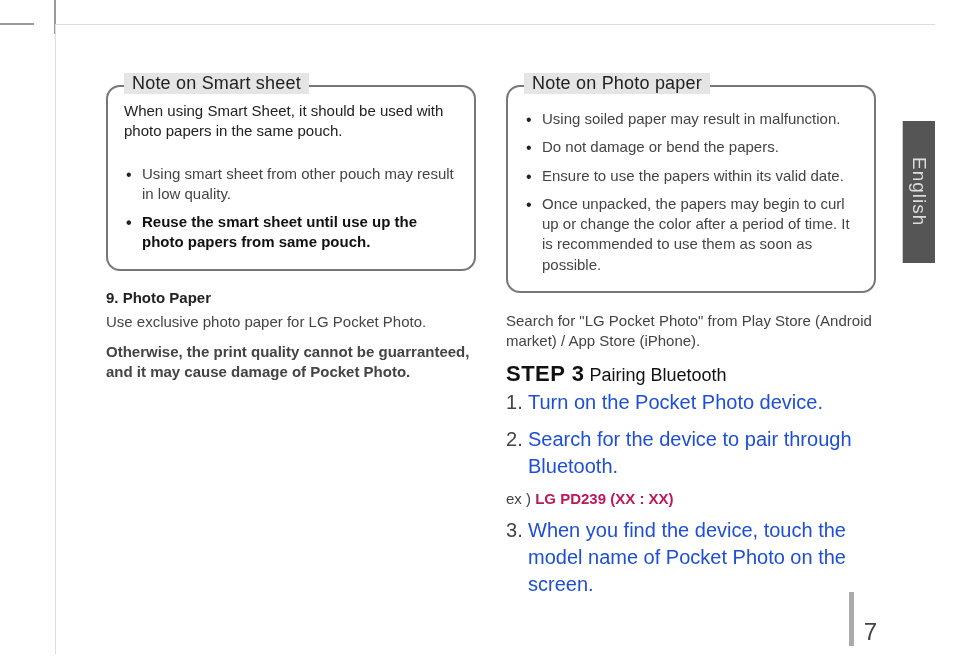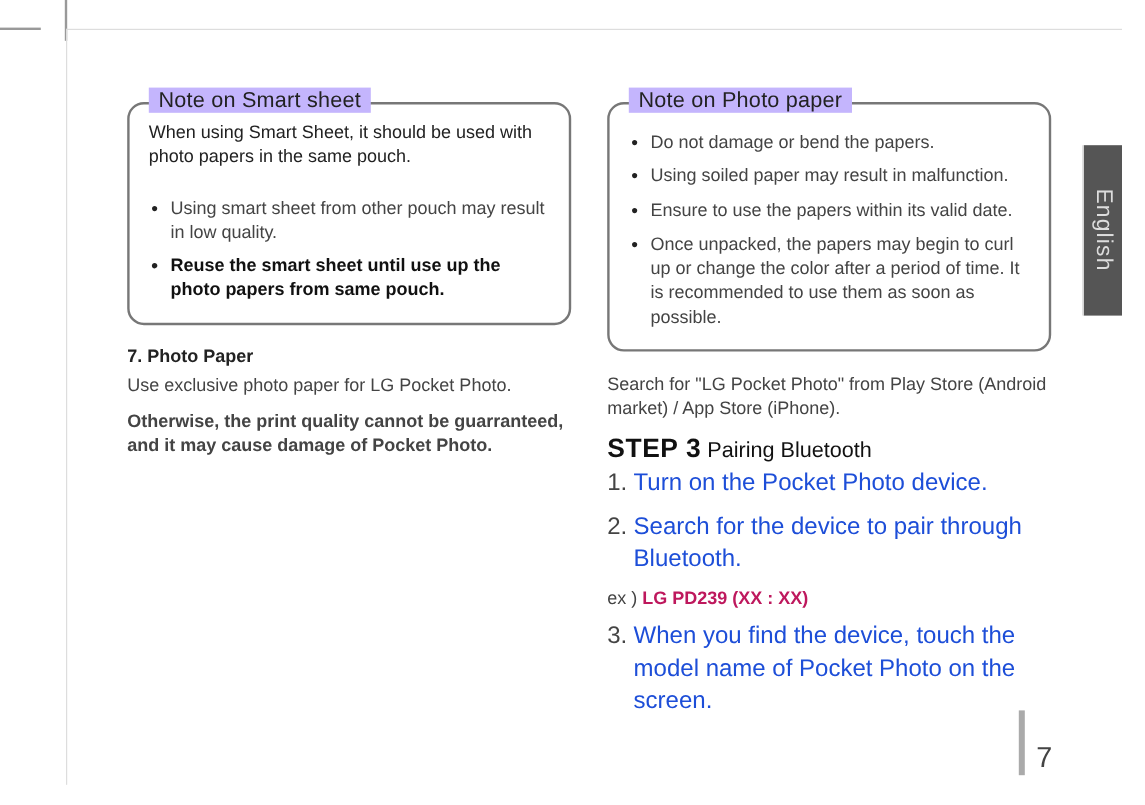--- a/index.html
+++ b/index.html
@@ -45,21 +45,21 @@
     border: 2px solid #777;
     border-radius: 14px;
     padding: 14px 16px 16px 16px;
     position: relative;
     margin-bottom: 18px;
   }
   .notebox .legend {
     position: absolute;
     top: -14px;
     left: 16px;
-    background: #c4b5fd;
+    background: #e5e5e5;
     padding: 0 8px;
     font-size: 18px;
     color: #222;
     letter-spacing: 0.2px;
   }
   .notebox p.intro {
     font-size: 15px;
     line-height: 1.35;
     margin-bottom: 22px;
   }
@@ -193,31 +193,31 @@
     <div class="col">
       <div class="notebox">
         <div class="legend">Note on Smart sheet</div>
         <p class="intro">When using Smart Sheet, it should be used with photo papers in the same pouch.</p>
         <ul>
           <li>Using smart sheet from other pouch may result in low quality.</li>
           <li class="bold">Reuse the smart sheet until use up the photo papers from same pouch.</li>
         </ul>
       </div>
 
-      <div class="subhead">7.   Photo Paper</div>
+      <div class="subhead">9.   Photo Paper</div>
       <p class="bodytext">Use exclusive photo paper for LG Pocket Photo.</p>
       <p class="bodytext bold">Otherwise, the print quality cannot be guarranteed, and it may cause damage of Pocket Photo.</p>
     </div>
 
     <div class="col">
       <div class="notebox">
         <div class="legend">Note on Photo paper</div>
         <ul>
+          <li>Using soiled paper may result in malfunction.</li>
           <li>Do not damage or bend the papers.</li>
-          <li>Using soiled paper may result in malfunction.</li>
           <li>Ensure to use the papers within its valid date.</li>
           <li>Once unpacked, the papers may begin to curl up or change the color after a period of time. It is recommended to use them as soon as possible.</li>
         </ul>
       </div>
 
       <p class="bodytext">Search for "LG Pocket Photo" from Play Store (Android market) / App Store (iPhone).</p>
 
       <div class="step-head">
         <span class="step">STEP 3</span><span> Pairing Bluetooth</span>
       </div>

